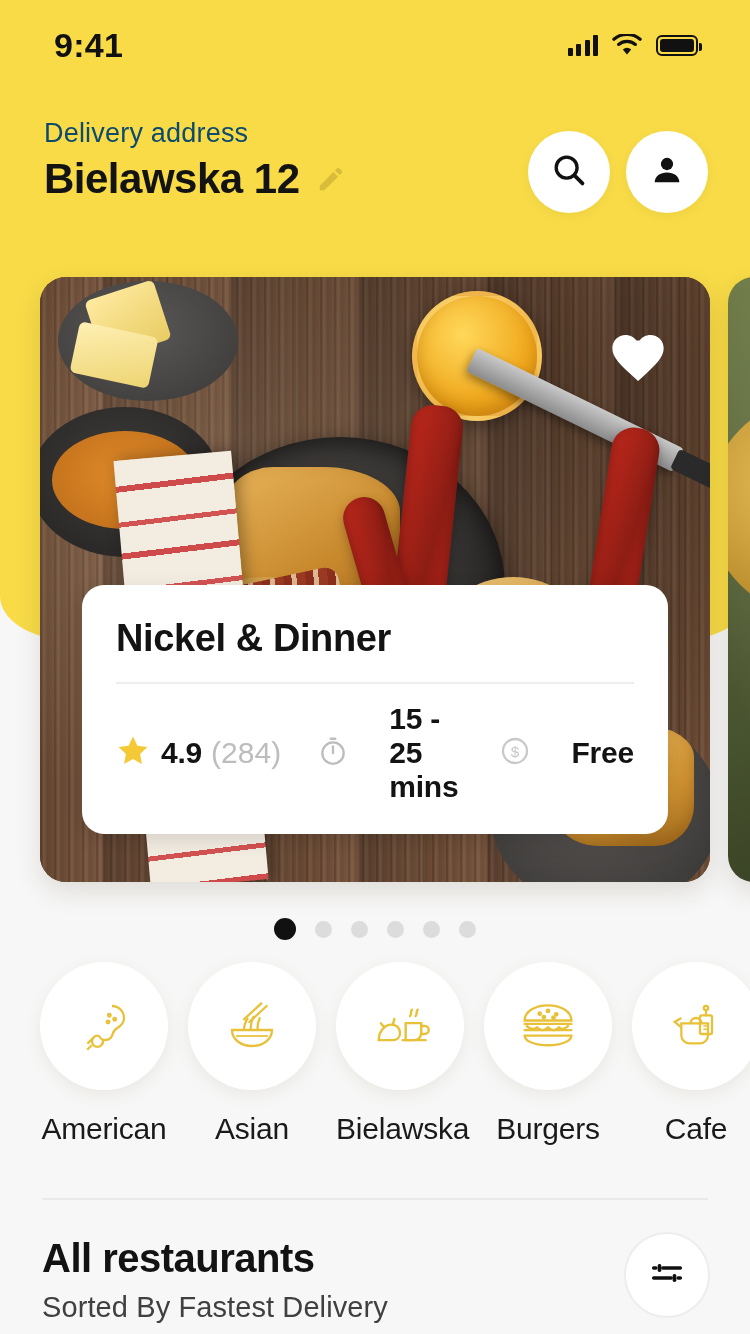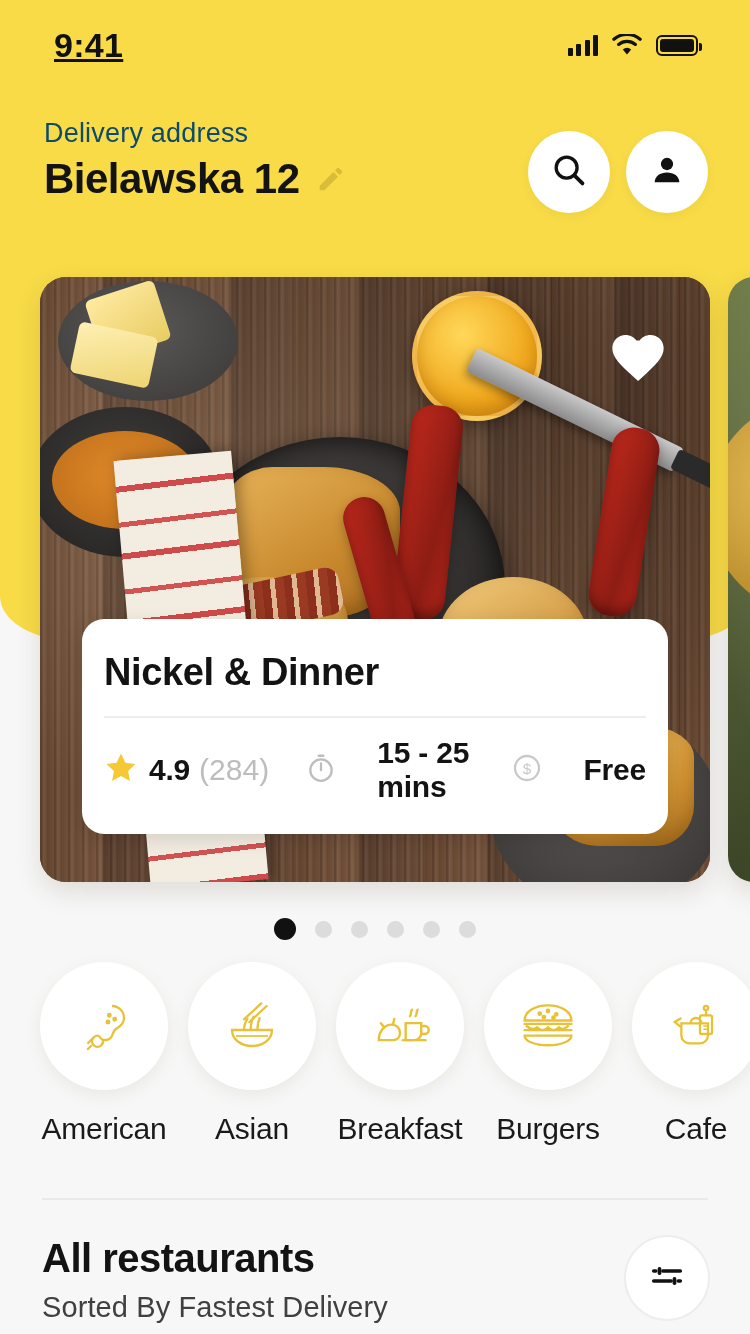--- a/index.html
+++ b/index.html
@@ -20,21 +20,21 @@
     border-bottom-right-radius:70px 44px;
     z-index:1;
   }
 
   
   .statusbar {
     position:absolute; left:0; top:0; width:750px; height:90px;
     z-index:30; display:flex; align-items:center;
     justify-content:space-between; padding:0 52px 0 54px;
   }
-  .clock { font-size:34px; font-weight:bold; color:#111; letter-spacing:.3px;text-decoration:underline; }
+  .clock { font-size:34px; font-weight:bold; color:#111; letter-spacing:.3px; }
   .sb-right { display:flex; align-items:center; gap:14px; }
   .signal { display:flex; align-items:flex-end; gap:3.5px; height:22px; }
   .signal i { display:block; width:5px; background:#111; border-radius:1px; }
   .signal i:nth-child(1){height:8px;}
   .signal i:nth-child(2){height:12px;}
   .signal i:nth-child(3){height:16px;}
   .signal i:nth-child(4){height:21px;}
   .wifi svg { display:block; }
   .battery {
     width:42px; height:21px; border:2.5px solid #111; border-radius:6px;
@@ -195,21 +195,21 @@
     border-radius:50%;
   }
 
   .heart-btn {
     position:absolute; right:44px; top:54px; z-index:6;
     width:56px; height:52px; cursor:pointer;
   }
 
   .info-card {
     position:absolute; left:42px; right:42px; bottom:48px; z-index:8;
-    background:#fff; border-radius:22px; padding:32px 22px 30px;
+    background:#fff; border-radius:22px; padding:32px 34px 30px;
     box-shadow:0 6px 20px rgba(0,0,0,.12);
   }
   .rname { font-size:38px; font-weight:bold; color:#131313; letter-spacing:-.4px; }
   .rcuisine { font-size:29px; color:#B7B7B7; margin-top:10px; letter-spacing:.1px; }
   .divider { height:2px; background:#EDEDED; margin:22px 0 18px; }
   .meta { display:flex; align-items:center; }
   .meta-grp { display:flex; align-items:center; gap:11px; }
   .meta-grp + .meta-grp { margin-left:36px;gap:40px; }
   .meta-txt { font-size:30px; font-weight:bold; color:#131313; letter-spacing:-.2px; }
   .meta-sub { font-size:30px; color:#BDBDBD; font-weight:400; margin-left:-2px; }
@@ -235,21 +235,21 @@
   }
   .cat-label { margin-top:22px; font-size:30px; color:#1a1a1a; white-space:nowrap; letter-spacing:-.2px; }
 
   
   .sec-divider {
     position:absolute; left:42px; right:42px; top:1198px; height:2px;
     background:#EAEAEA; z-index:12;
   }
   .section {
     position:absolute; left:42px; right:40px; top:1236px; z-index:12;
-    display:flex; align-items:center; justify-content:space-between;
+    display:flex; align-items:flex-start; justify-content:space-between;
   }
   .sec-title { font-size:40px; font-weight:bold; color:#131313; letter-spacing:-.5px; }
   .sec-sub { font-size:29px; color:#404040; margin-top:10px; letter-spacing:.1px; }
   .filter-btn {
     width:86px; height:86px; border-radius:50%; background:#fff;
     border:2px solid #EDEDED; display:flex; align-items:center; justify-content:center;
     margin-top:-4px;
   }
 </style>
 </head>
@@ -426,21 +426,21 @@
       <div class="cat-ic">
         <svg width="68" height="68" viewBox="0 0 48 48" fill="none" stroke="#E8C138" stroke-width="1.7">
           <path d="M28 22h11v7a5 5 0 01-5 5h-6z"></path>
           <path d="M39 24h2.5a2.8 2.8 0 010 5.6H39"></path>
           <path d="M26 34h16" stroke-linecap="round"></path>
           <path d="M9 34c0-6 4-11 9-11 3.5 0 6 2.5 6 6 0 3-2 5-5 5z"></path>
           <path d="M13 25l-2.5-3M19 23l1-4" stroke-linecap="round"></path>
           <path d="M31 17c1.5-1.5 0-3 1.5-4.5M35 17c1.5-1.5 0-3 1.5-4.5" stroke-linecap="round"></path>
         </svg>
       </div>
-      <div class="cat-label">Breakfast</div>
+      <div class="cat-label">Bielawska</div>
     </div>
 
     <div class="cat">
       <div class="cat-ic">
         <svg width="66" height="66" viewBox="0 0 48 48" fill="none" stroke="#E8C138" stroke-width="1.7">
           <path d="M7 20c0-6.5 7.6-11 17-11s17 4.5 17 11z"></path>
           <path d="M7 22.5h34M7 27h34" stroke-linecap="round"></path>
           <path d="M8 23.5c2.5 2.5 5.5 3.5 8 1.5 2.5 2.5 5.5 2.5 8 0 2.5 2.5 5.5 2.5 8 0 2.5 2 5 1 7-1.5"></path>
           <path d="M7 31h34c0 4-7.6 7-17 7S7 35 7 31z"></path>
           <circle cx="18" cy="15" r=".9" fill="#E8C138"></circle>

